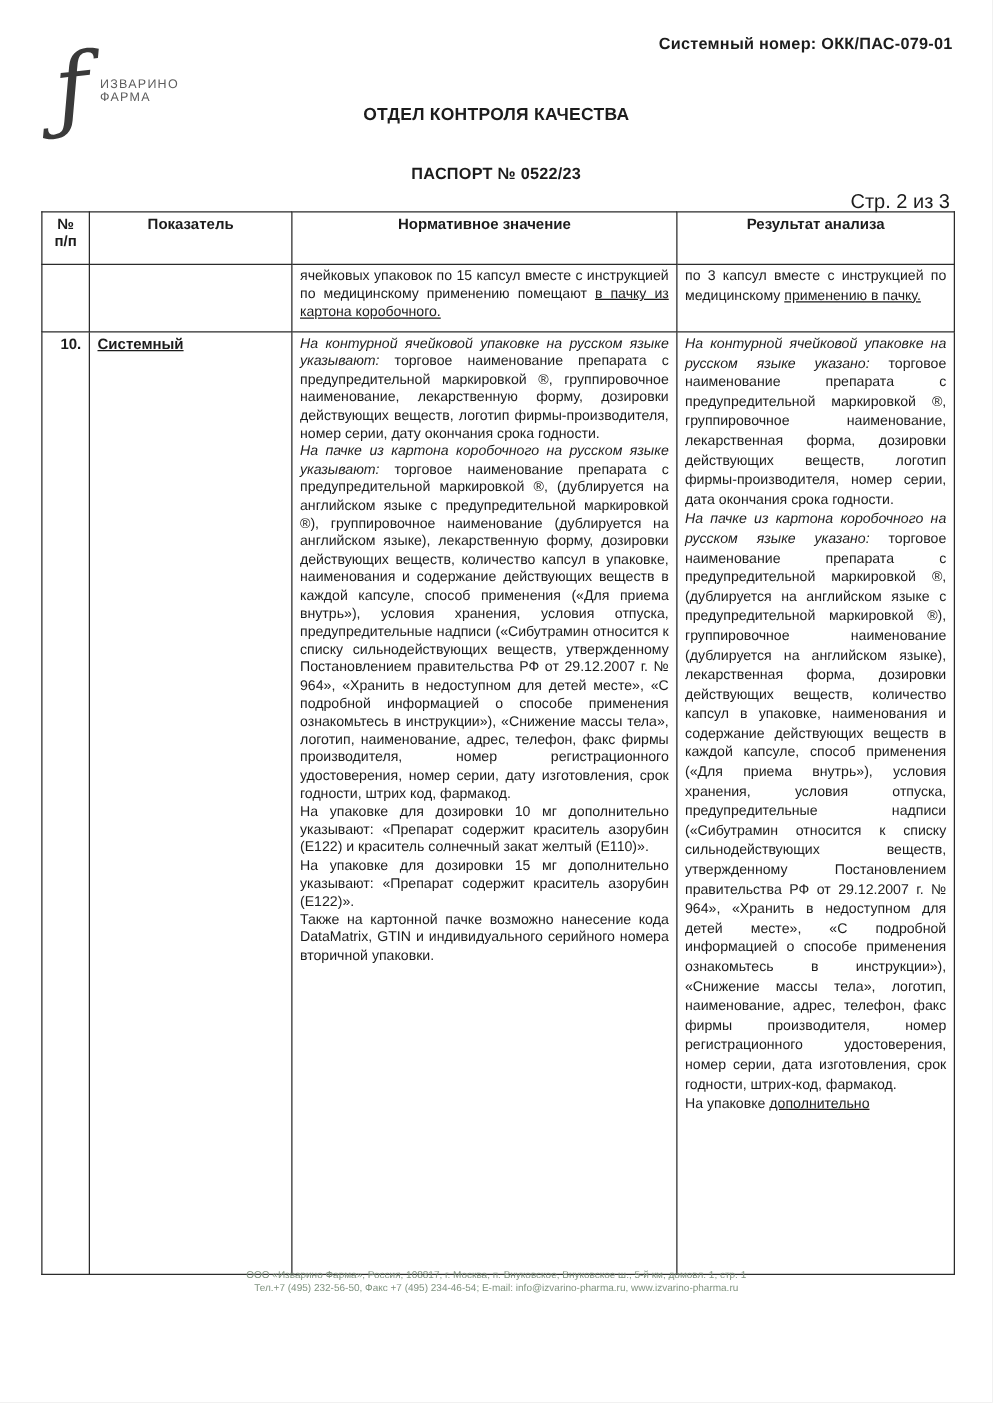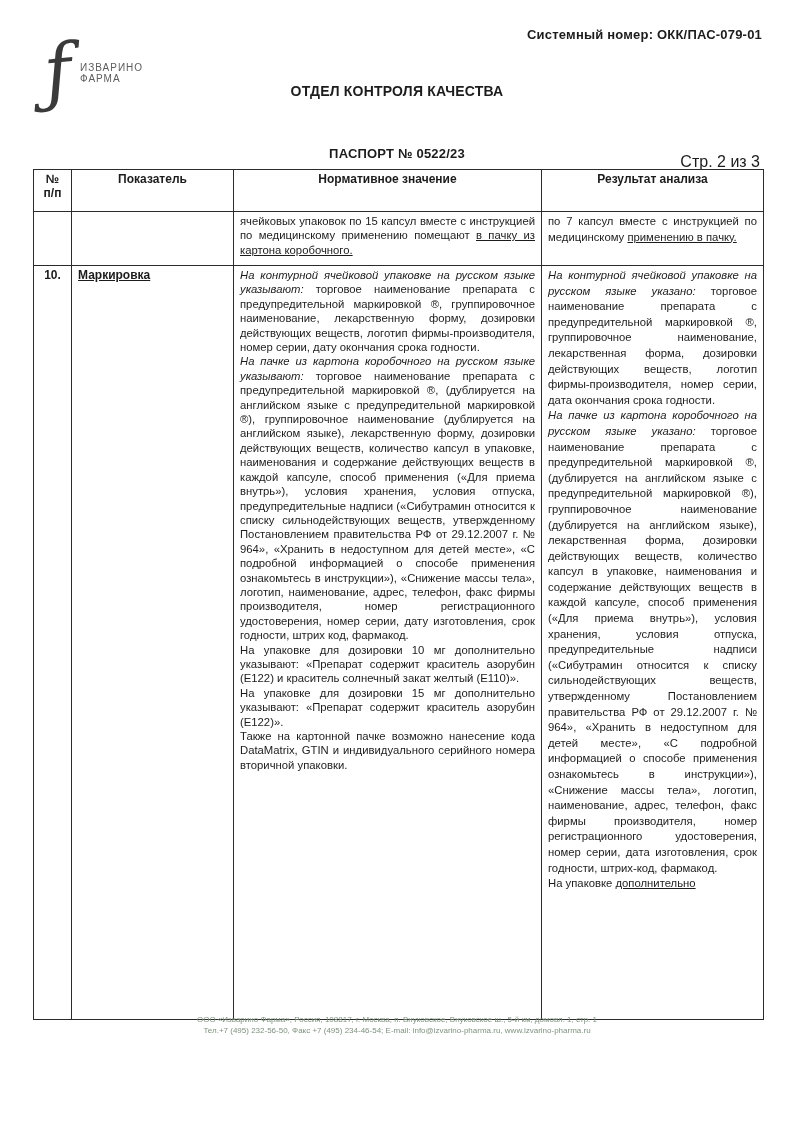--- a/index.html
+++ b/index.html
@@ -27,21 +27,21 @@
   .logo-text{
     position:absolute;left:36px;top:22px;
     font-size:10px;line-height:11px;letter-spacing:1px;
     color:#5c5c5c;font-weight:normal;
   }
   .dept-title{
     position:absolute;top:83px;left:0;width:100%;
     text-align:center;font-weight:bold;font-size:14px;letter-spacing:.2px;
   }
   .passport-title{
-    position:absolute;top:146px;left:0;width:100%;
+    position:absolute;top:131px;left:0;width:100%;
     text-align:center;font-weight:bold;font-size:13px;letter-spacing:.2px;
   }
   .page-ind{
     position:absolute;top:153px;right:34px;
     font-size:16px;
   }
   
   table.doc{
     position:absolute;top:169px;left:33px;
     width:730px;border-collapse:collapse;table-layout:fixed;
@@ -52,21 +52,21 @@
     padding:2px 6px 2px 6px;
     overflow:hidden;
   }
   th.hnum,th.hind,th.hnorm,th.hres{
     font-size:12px;font-weight:bold;text-align:center;
     padding-top:3px;
   }
   tr.hrow{height:42px;}
   tr.row0{height:54px;}
   tr.row10{height:754px;}
-  td.cnum{font-weight:bold;font-size:12px;text-align:center;padding-left:8px;}
+  td.cnum{font-weight:bold;font-size:12px;text-align:right;padding-left:8px;}
   td.cind{font-size:12px;}
   .indicator-label{font-weight:bold;text-decoration:underline;}
   td.cnorm{font-size:11.3px;}
   td.cnorm .para{line-height:14.4px;text-align:justify;}
   td.cres{font-size:11.3px;}
   td.cres .para{line-height:15.6px;text-align:justify;}
   .seg-i{font-style:italic;}
   .seg-u{text-decoration:underline;}
   
   .footer{
@@ -111,27 +111,27 @@
       <th class="hnorm">Нормативное значение</th>
       <th class="hres">Результат анализа</th>
     </tr>
     <tr class="row0">
       <td class="cnum"></td>
       <td class="cind"></td>
       <td class="cnorm">
             <div class="para"><span>ячейковых упаковок по 15 капсул вместе с инструкцией по медицинскому применению помещают </span><span class="seg-u">в пачку из картона коробочного.</span></div>
           </td>
       <td class="cres">
-            <div class="para"><span>по 7 капсул вместе с инструкцией по медицинскому </span><span class="seg-u">применению в пачку.</span></div>
+            <div class="para"><span>по 3 капсул вместе с инструкцией по медицинскому </span><span class="seg-u">применению в пачку.</span></div>
           </td>
     </tr>
     <tr class="row10">
       <td class="cnum">10.</td>
       <td class="cind">
-        <span class="indicator-label">Маркировка</span>
+        <span class="indicator-label">Системный</span>
       </td>
       <td class="cnorm">
             <div class="para"><span class="seg-i">На контурной ячейковой упаковке на русском языке указывают:</span><span> торговое наименование препарата с предупредительной маркировкой ®, группировочное наименование, лекарственную форму, дозировки действующих веществ, логотип фирмы-производителя, номер серии, дату окончания срока годности.</span></div>
             <div class="para"><span class="seg-i">На пачке из картона коробочного на русском языке указывают:</span><span> торговое наименование препарата с предупредительной маркировкой ®, (дублируется на английском языке с предупредительной маркировкой ®), группировочное наименование (дублируется на английском языке), лекарственную форму, дозировки действующих веществ, количество капсул в упаковке, наименования и содержание действующих веществ в каждой капсуле, способ применения («Для приема внутрь»), условия хранения, условия отпуска, предупредительные надписи («Сибутрамин относится к списку сильнодействующих веществ, утвержденному Постановлением правительства РФ от 29.12.2007 г. № 964», «Хранить в недоступном для детей месте», «С подробной информацией о способе применения ознакомьтесь в инструкции»), «Снижение массы тела», логотип, наименование, адрес, телефон, факс фирмы производителя, номер регистрационного удостоверения, номер серии, дату изготовления, срок годности, штрих код, фармакод.</span></div>
             <div class="para"><span>На упаковке для дозировки 10 мг дополнительно указывают: «Препарат содержит краситель азорубин (Е122) и краситель солнечный закат желтый (Е110)».</span></div>
             <div class="para"><span>На упаковке для дозировки 15 мг дополнительно указывают: «Препарат содержит краситель азорубин (Е122)».</span></div>
             <div class="para"><span>Также на картонной пачке возможно нанесение кода DataMatrix, GTIN и индивидуального серийного номера вторичной упаковки.</span></div>
           </td>
       <td class="cres">
             <div class="para"><span class="seg-i">На контурной ячейковой упаковке на русском языке указано:</span><span> торговое наименование препарата с предупредительной маркировкой ®, группировочное наименование, лекарственная форма, дозировки действующих веществ, логотип фирмы-производителя, номер серии, дата окончания срока годности.</span></div>

